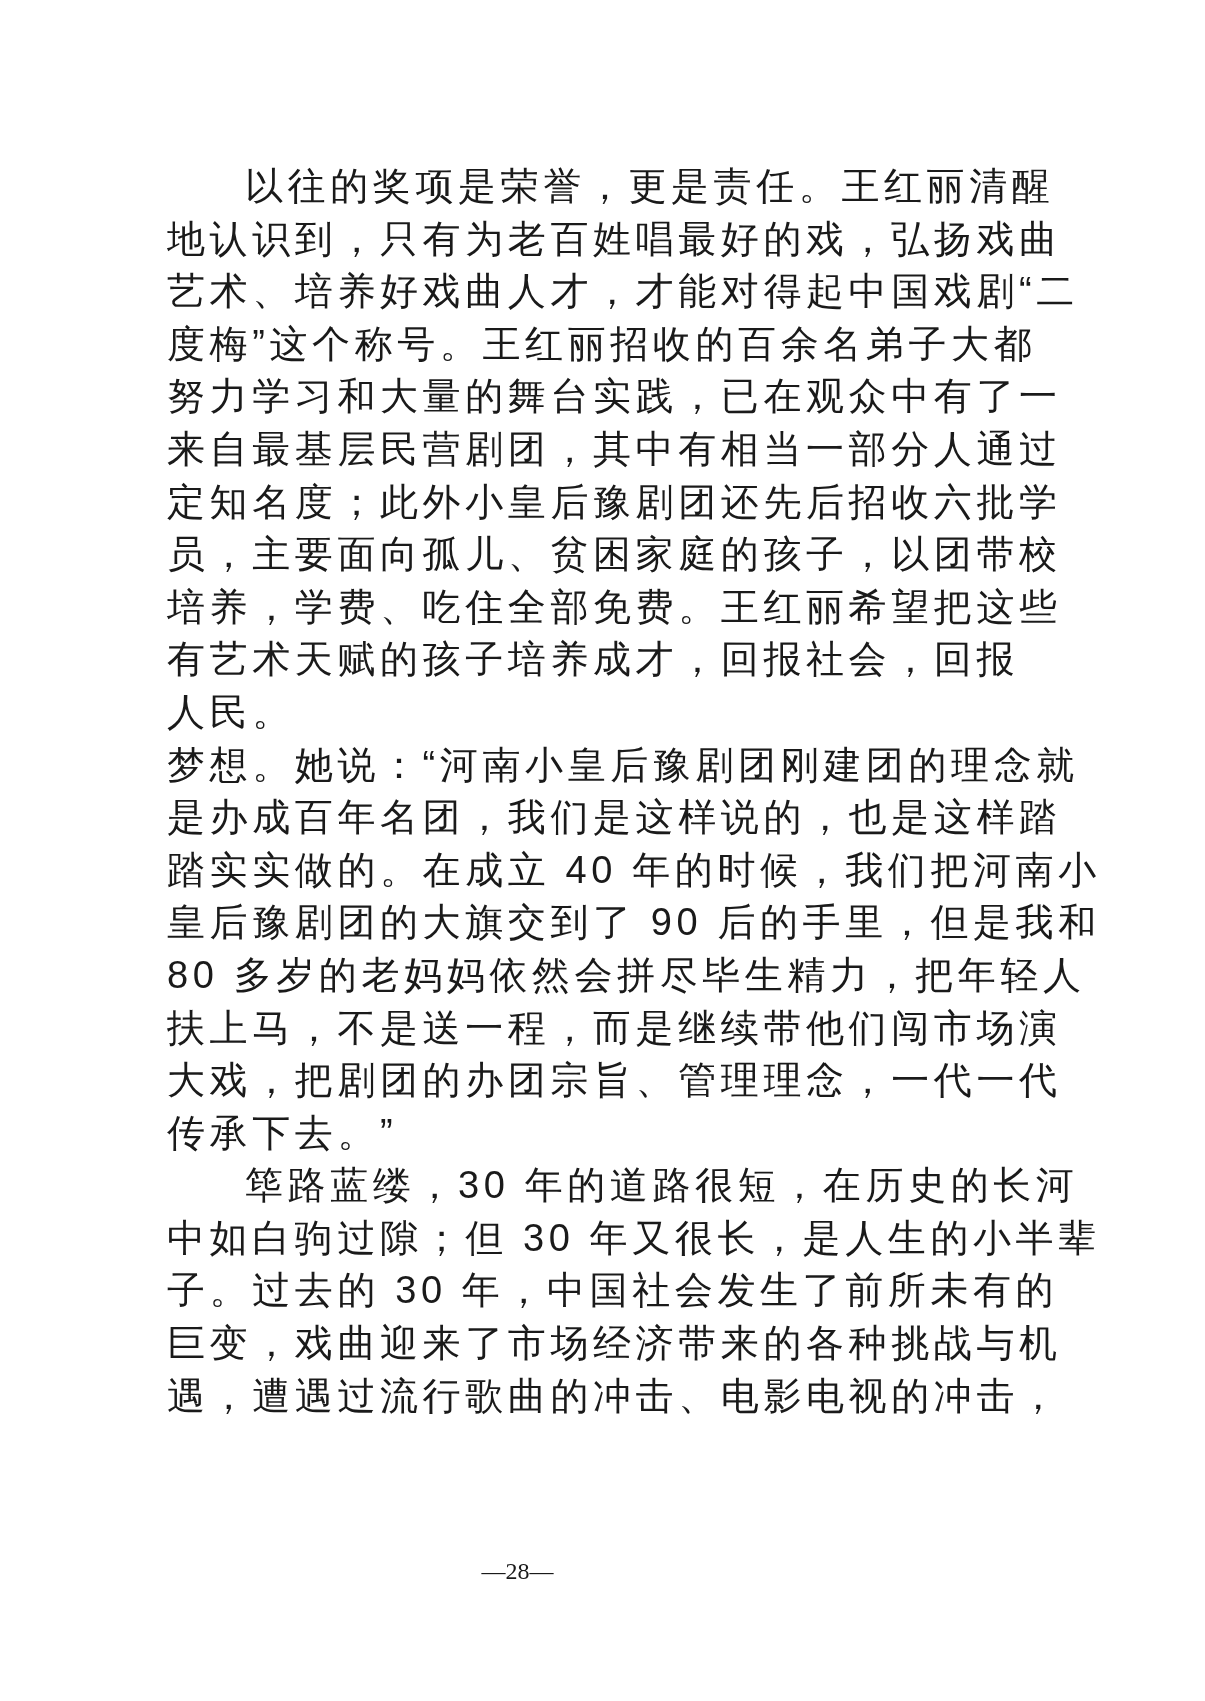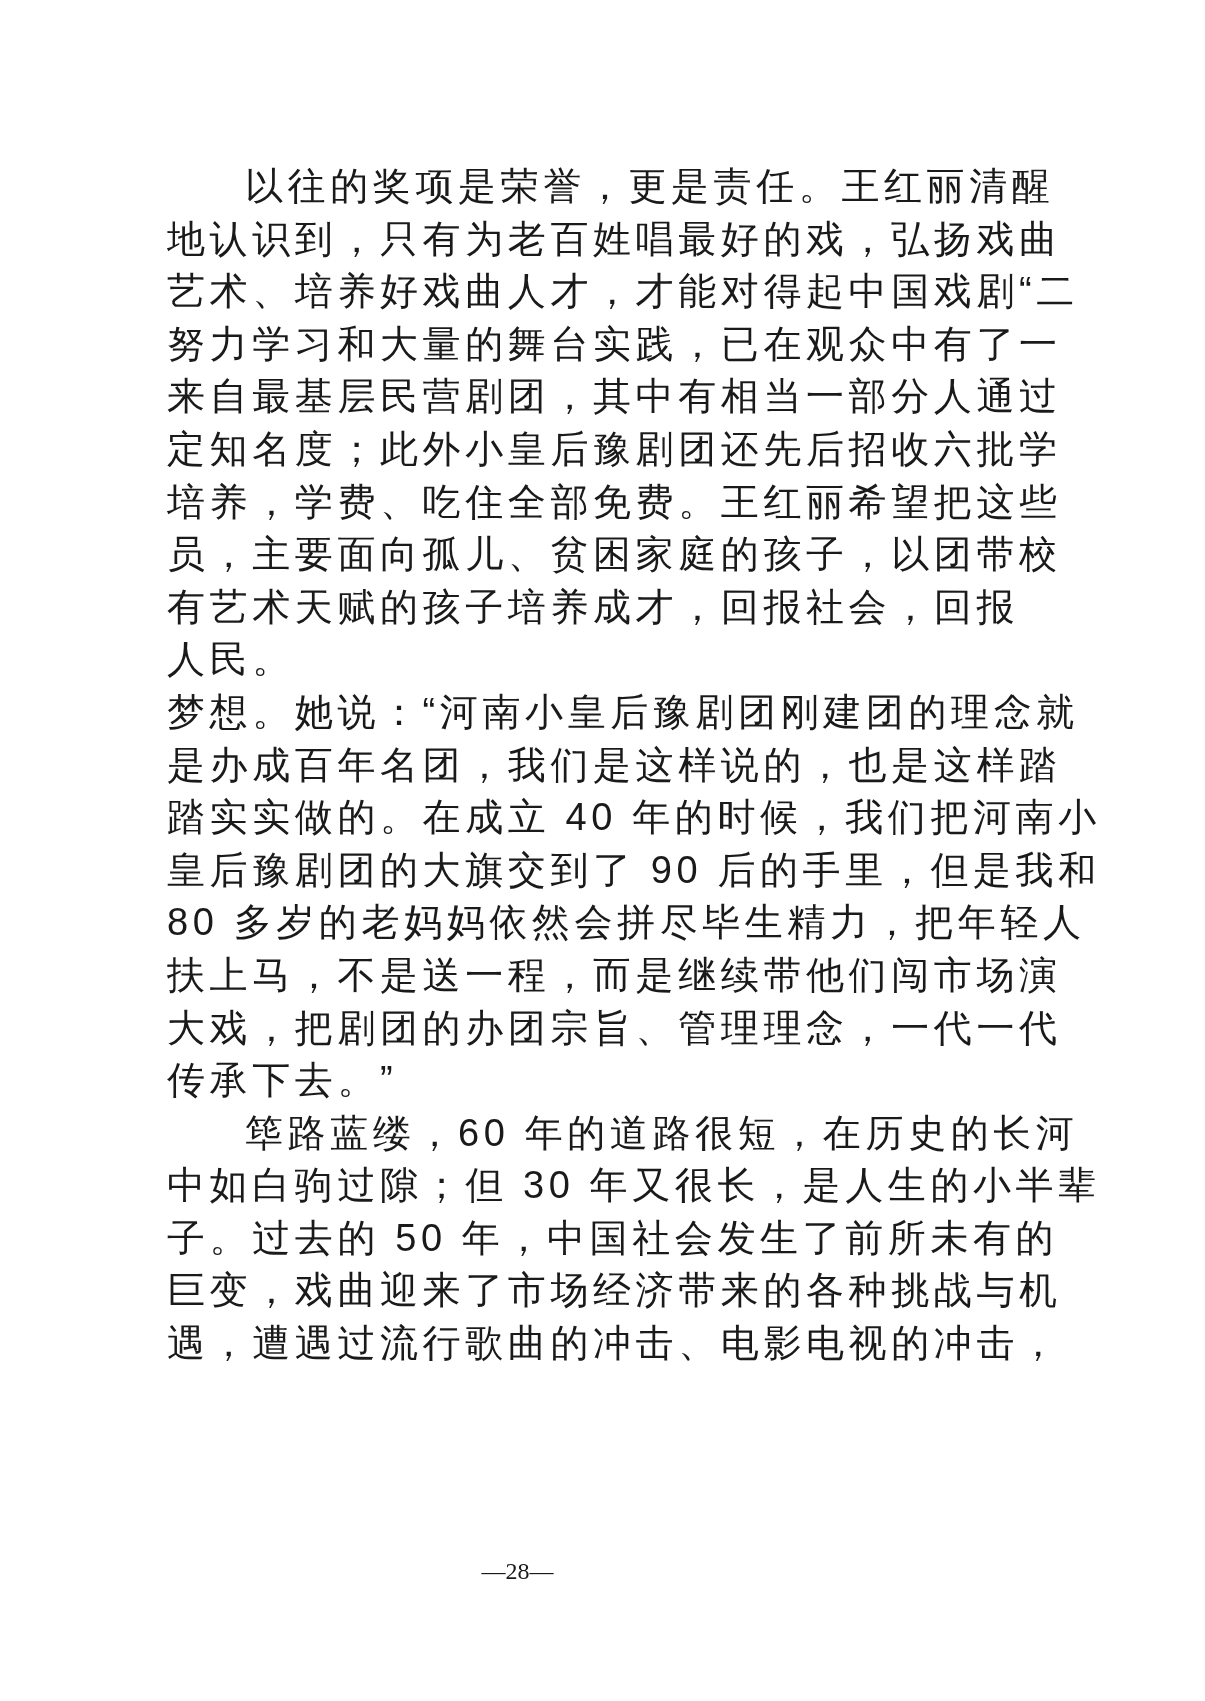--- a/index.html
+++ b/index.html
@@ -20,38 +20,39 @@
 </style>
 </head>
 <body>
 
 <div class="page">
   <div class="body-text">
 
     <span class="line indent">以往的奖项是荣誉，更是责任。王红丽清醒</span>
     <span class="line">地认识到，只有为老百姓唱最好的戏，弘扬戏曲</span>
     <span class="line">艺术、培养好戏曲人才，才能对得起中国戏剧“二</span>
+    <span class="line">度梅”这个称号。王红丽招收的百余名弟子大都</span>
     <span class="line">努力学习和大量的舞台实践，已在观众中有了一</span>
     <span class="line">来自最基层民营剧团，其中有相当一部分人通过</span>
     <span class="line">定知名度；此外小皇后豫剧团还先后招收六批学</span>
+    <span class="line">员，主要面向孤儿、贫困家庭的孩子，以团带校</span>
     <span class="line">培养，学费、吃住全部免费。王红丽希望把这些</span>
-    <span class="line">员，主要面向孤儿、贫困家庭的孩子，以团带校</span>
     <span class="line">有艺术天赋的孩子培养成才，回报社会，回报</span>
     <span class="line">人民。</span>
 
     <span class="line">梦想。她说：“河南小皇后豫剧团刚建团的理念就</span>
     <span class="line">是办成百年名团，我们是这样说的，也是这样踏</span>
     <span class="line">踏实实做的。在成立 40 年的时候，我们把河南小</span>
     <span class="line">皇后豫剧团的大旗交到了 90 后的手里，但是我和</span>
     <span class="line">80 多岁的老妈妈依然会拼尽毕生精力，把年轻人</span>
     <span class="line">扶上马，不是送一程，而是继续带他们闯市场演</span>
     <span class="line">大戏，把剧团的办团宗旨、管理理念，一代一代</span>
     <span class="line">传承下去。”</span>
 
-    <span class="line indent">筚路蓝缕，60 年的道路很短，在历史的长河</span>
+    <span class="line indent">筚路蓝缕，30 年的道路很短，在历史的长河</span>
     <span class="line">中如白驹过隙；但 30 年又很长，是人生的小半辈</span>
-    <span class="line">子。过去的 50 年，中国社会发生了前所未有的</span>
+    <span class="line">子。过去的 30 年，中国社会发生了前所未有的</span>
     <span class="line">巨变，戏曲迎来了市场经济带来的各种挑战与机</span>
     <span class="line">遇，遭遇过流行歌曲的冲击、电影电视的冲击，</span>
   </div>
 
   <div class="page-number">—28—</div>
 </div>
 
 </body></html>

